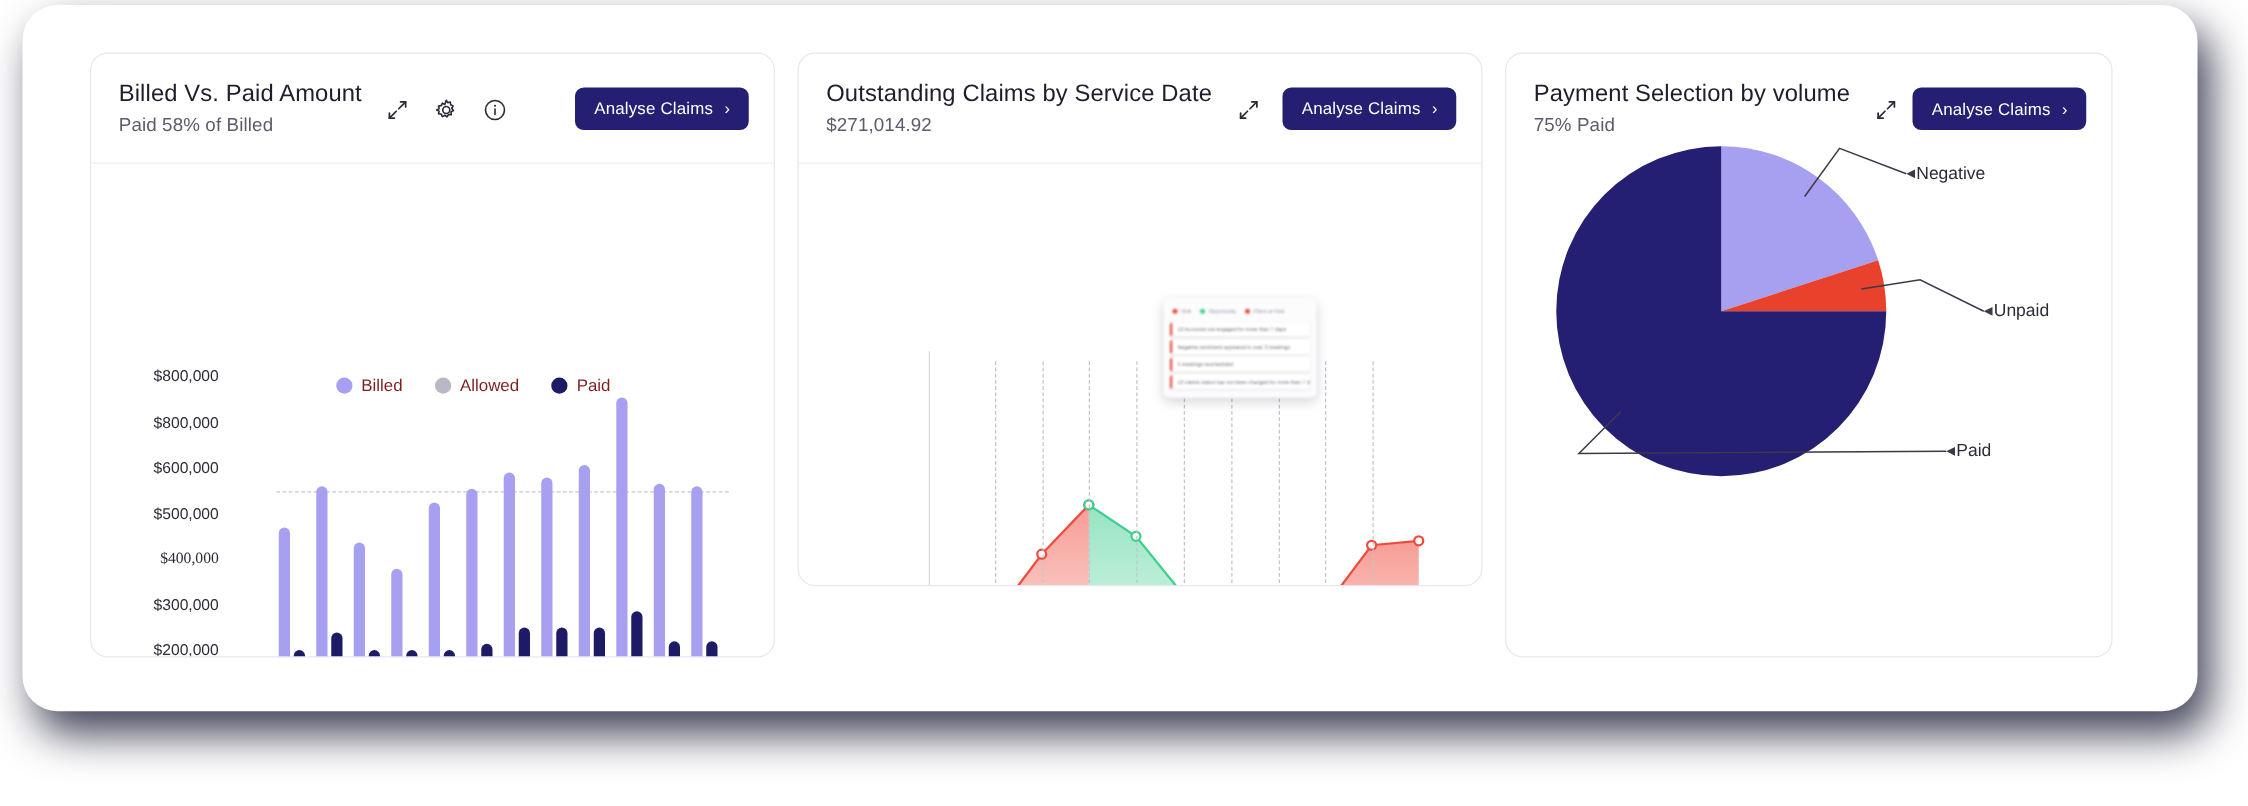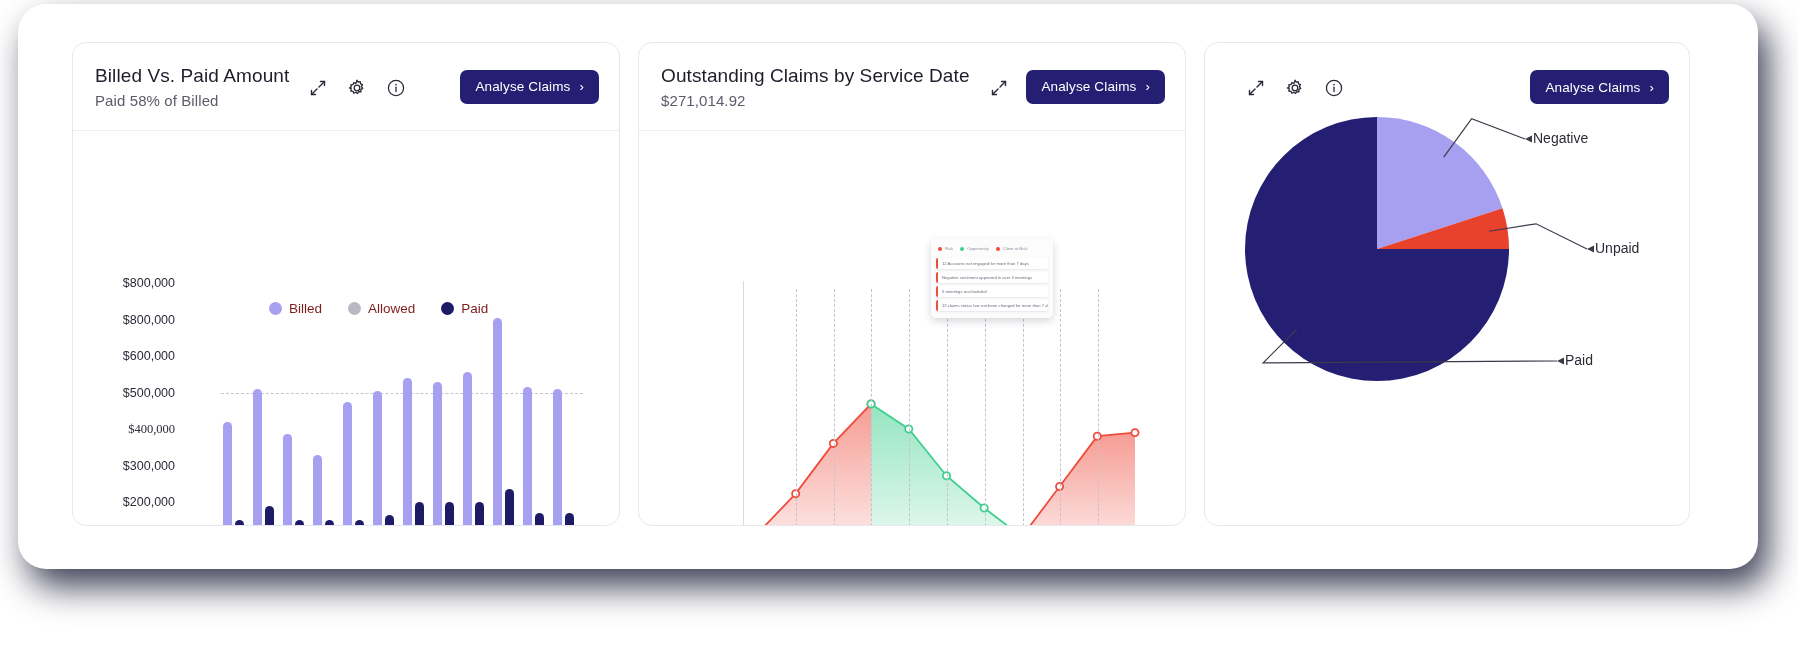--- a/index.html
+++ b/index.html
@@ -36,21 +36,21 @@
   }
   .card {
     background: #ffffff;
     border: 1px solid #e6e7ef;
     border-radius: 14px;
     position: relative;
     overflow: hidden;
     flex: 0 0 auto;
   }
   .card-1 { width: 548px; height: 484px; }
-  .card-2 { width: 548px; height: 484px; }
+  .card-2 { width: 548px; height: 427px; }
   .card-3 { width: 486px; height: 484px; }
 
   .card-head {
     position: relative;
     height: 88px;
     border-bottom: 1px solid #ededf3;
     display: flex;
     align-items: center;
     padding: 0 22px;
   }
@@ -111,21 +111,21 @@
     align-items: center;
     gap: 26px;
   }
   .lg-item { display: flex; align-items: center; gap: 7px; }
   .lg-dot { width: 13px; height: 13px; border-radius: 50%; display: block; }
   .lg-label { font-size: 13.5px; color: #7f1d1d; }
 
   
   .bc-ylabels {
     position: absolute;
-    left: 20px; top: 152px;
+    left: 20px; top: 170px;
     width: 82px;
     height: 292px;
   }
   .bc-ytick {
     position: absolute;
     right: 0;
     font-size: 12.5px;
     color: #2b2b38;
     transform: translateY(-50%);
     white-space: nowrap;
@@ -444,20 +444,24 @@
             <div class="ap-row">12 Accounts not engaged for more than 7 days</div>
             <div class="ap-row">Negative sentiment appeared in over 3 meetings</div>
             <div class="ap-row">5 meetings rescheduled</div>
             <div class="ap-row">12 claims status has not been changed for more than 7 days</div>
           </div>
         </div>
       </div>
 
       <div class="card card-3">
         <div class="card-head">
+          <div class="titles">
+            <div class="card-title">Payment Selection by volume</div>
+            <div class="card-sub">75% Paid</div>
+          </div>
           <div class="head-icons">
             <span class="hicon">
               <svg width="22" height="22" viewBox="0 0 22 22" fill="none" stroke="#2b2b38" stroke-width="1.4" stroke-linecap="round" stroke-linejoin="round">
                 <path d="M13.5 4.5h4v4"></path>
                   <path d="M17.5 4.5l-5.5 5.5"></path>
                 <path d="M8.5 17.5h-4v-4"></path>
                   <path d="M4.5 17.5l5.5-5.5"></path>
               </svg>
             </span>
             <span class="hicon">

